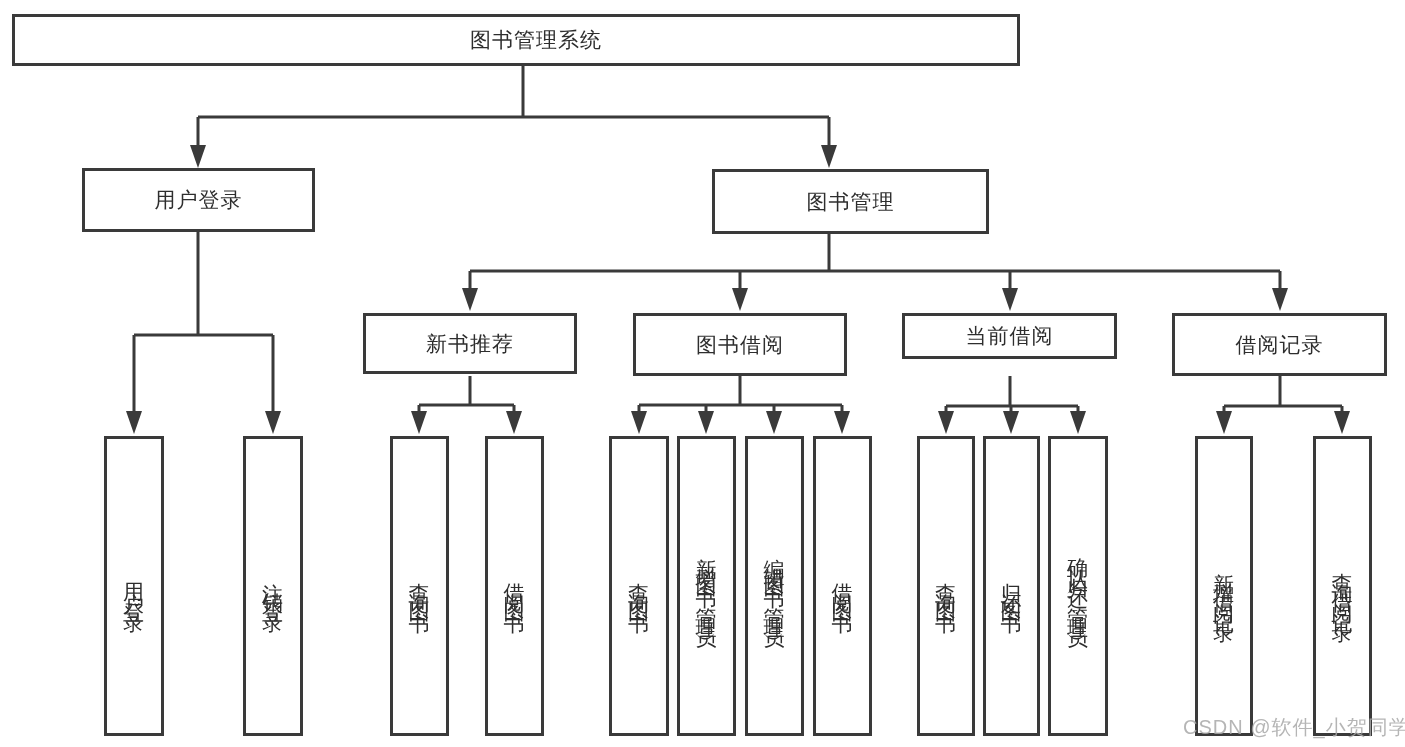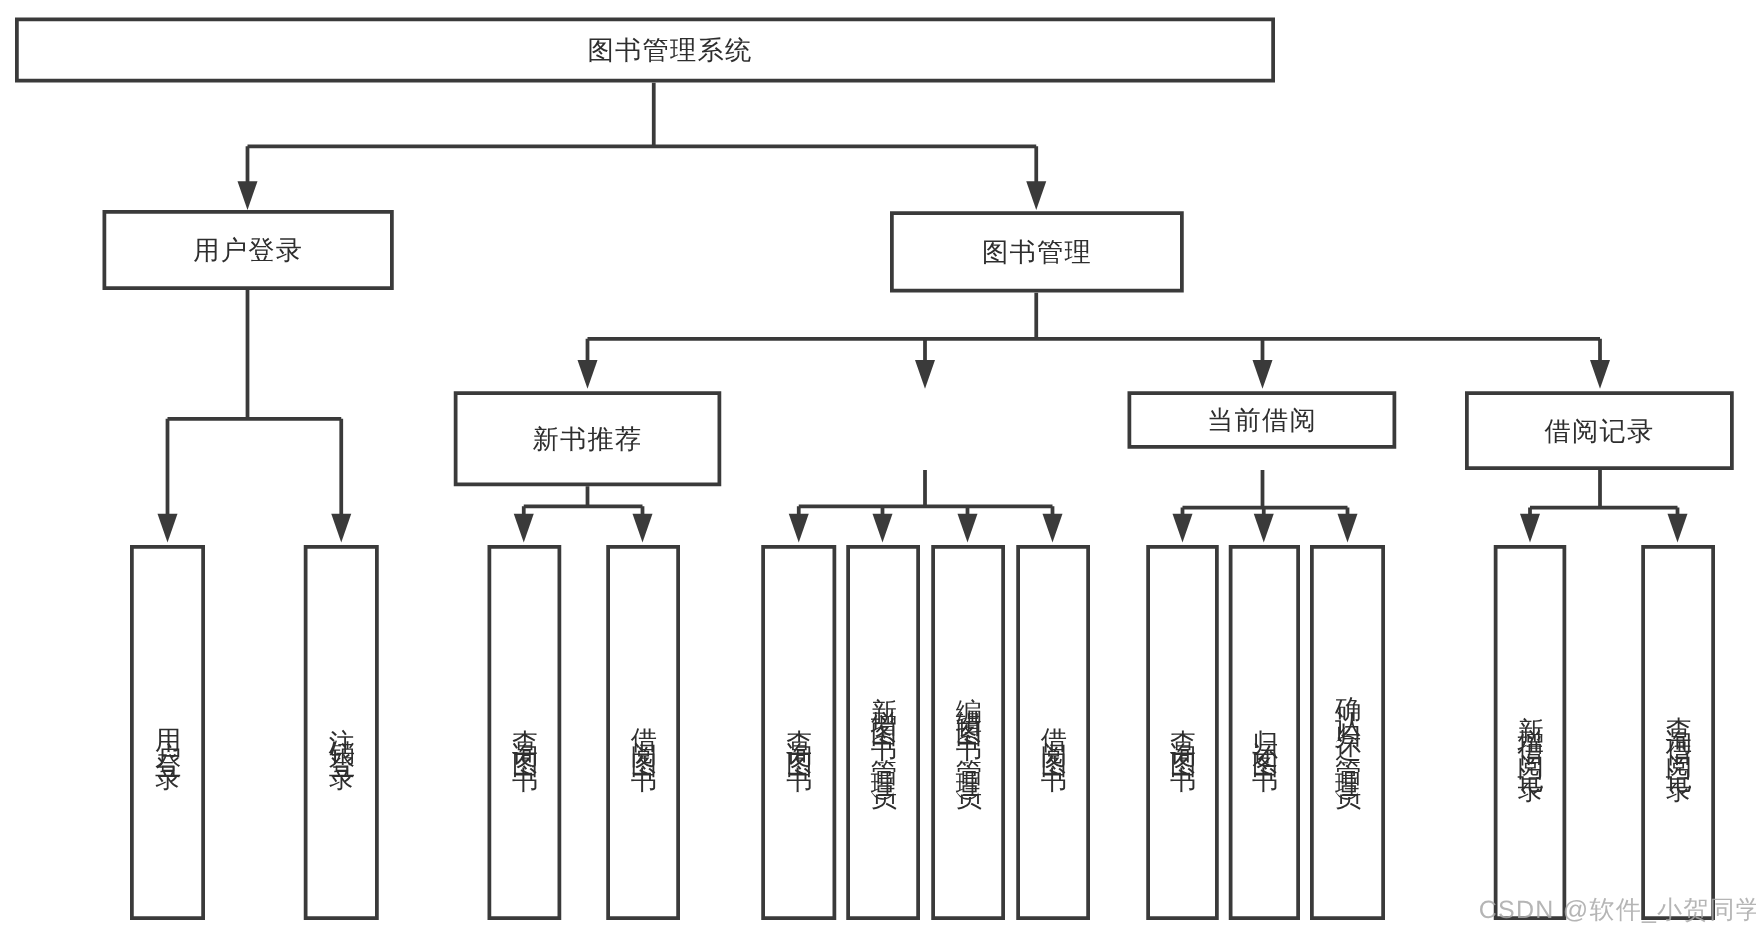--- a/index.html
+++ b/index.html
@@ -106,26 +106,29 @@
     </g>
   </svg>
 
   <div class="box" style="left:12px; top:14px; width:1008px; height:52px;padding-left:40px;">
     <span>图书管理系统</span>
   </div>
 
   <div class="box" style="left:82px; top:168px; width:233px; height:64px;">
     <span>用户登录</span>
   </div>
-  <div class="box" style="left:712px; top:169px; width:235px; height:65px;">
+  <div class="box" style="left:712px; top:169px; width:277px; height:65px;">
     <span>图书管理</span>
   </div>
 
-  <div class="box" style="left:363px; top:313px; width:214px; height:76px;">
+  <div class="box" style="left:363px; top:313px; width:214px; height:61px;">
     <span>新书推荐</span>
+  </div>
+  <div class="box" style="left:633px; top:313px; width:214px; height:63px;">
+    <span>图书借阅</span>
   </div>
   <div class="box" style="left:902px; top:313px; width:215px; height:46px;">
     <span>当前借阅</span>
   </div>
   <div class="box" style="left:1172px; top:313px; width:215px; height:63px;text-align:center;">
     <span>借阅记录</span>
   </div>
 
   <div class="box leaf" style="left:104px; width:60px;">
     <span class="vtext">用户登录</span>

